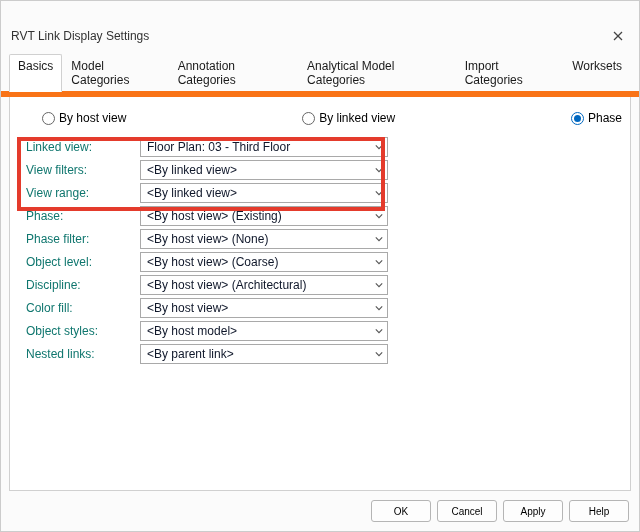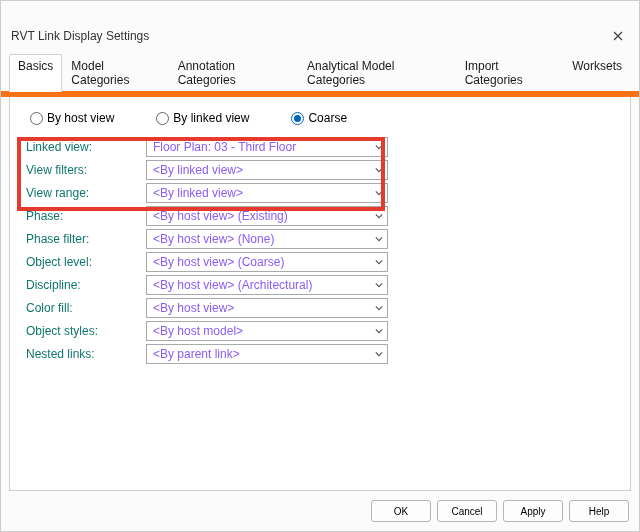--- a/index.html
+++ b/index.html
@@ -61,23 +61,24 @@
     margin: 0 8px 6px 8px;
     border: 1px solid #d0d0d0;
     border-top: none;
     padding: 14px 8px 8px 8px;
     position: relative;
     overflow: hidden;
   }
   .radios {
     display: flex;
     gap: 42px;
-    margin-left: 12px;
+    margin-left: 24px;
     margin-bottom: 12px;
     align-items: center;
+    justify-content: space-between;
   }
   .radio {
     display: flex; align-items: center; gap: 4px;
     font-size: 12px;
   }
   .radio .bubble {
     width: 13px; height: 13px;
     border: 1px solid #666;
     border-radius: 50%;
     display: inline-flex; align-items: center; justify-content: center;
@@ -105,22 +106,21 @@
     color: #0f766e;
     padding-left: 2px;
   }
   .combo {
     height: 20px;
     border: 1px solid #a9a9a9;
     background: #fff;
     display: flex; align-items: center; justify-content: space-between;
     padding: 0 4px 0 6px;
     font-size: 12px;
-    color: #8b5cf6;
-    margin-left: 6px;
+    color: #0f172a;
   }
   .combo .chev {
     color: #555;
   }
   .combo .chev svg { width: 8px; height: 8px; }
   .highlight-box {
     position: absolute;
     border: 4px solid #e43b2c;
     pointer-events: none;
     left: 7px;
@@ -177,21 +177,21 @@
       <div class="radio">
         <span class="bubble"></span>
         <span>By host view</span>
       </div>
       <div class="radio">
         <span class="bubble"></span>
         <span>By linked view</span>
       </div>
       <div class="radio checked">
         <span class="bubble"></span>
-        <span>Coarse</span>
+        <span>Phase</span>
       </div>
     </div>
 
     <div class="form">
 
       <div class="lbl">Linked view:</div>
       <div class="combo">
         <span>Floor Plan: 03 - Third Floor</span>
         <span class="chev"><svg viewBox="0 0 10 10">
               <polyline points="1,3 5,7 9,3" fill="none" stroke="#555" stroke-width="1.4"></polyline>

